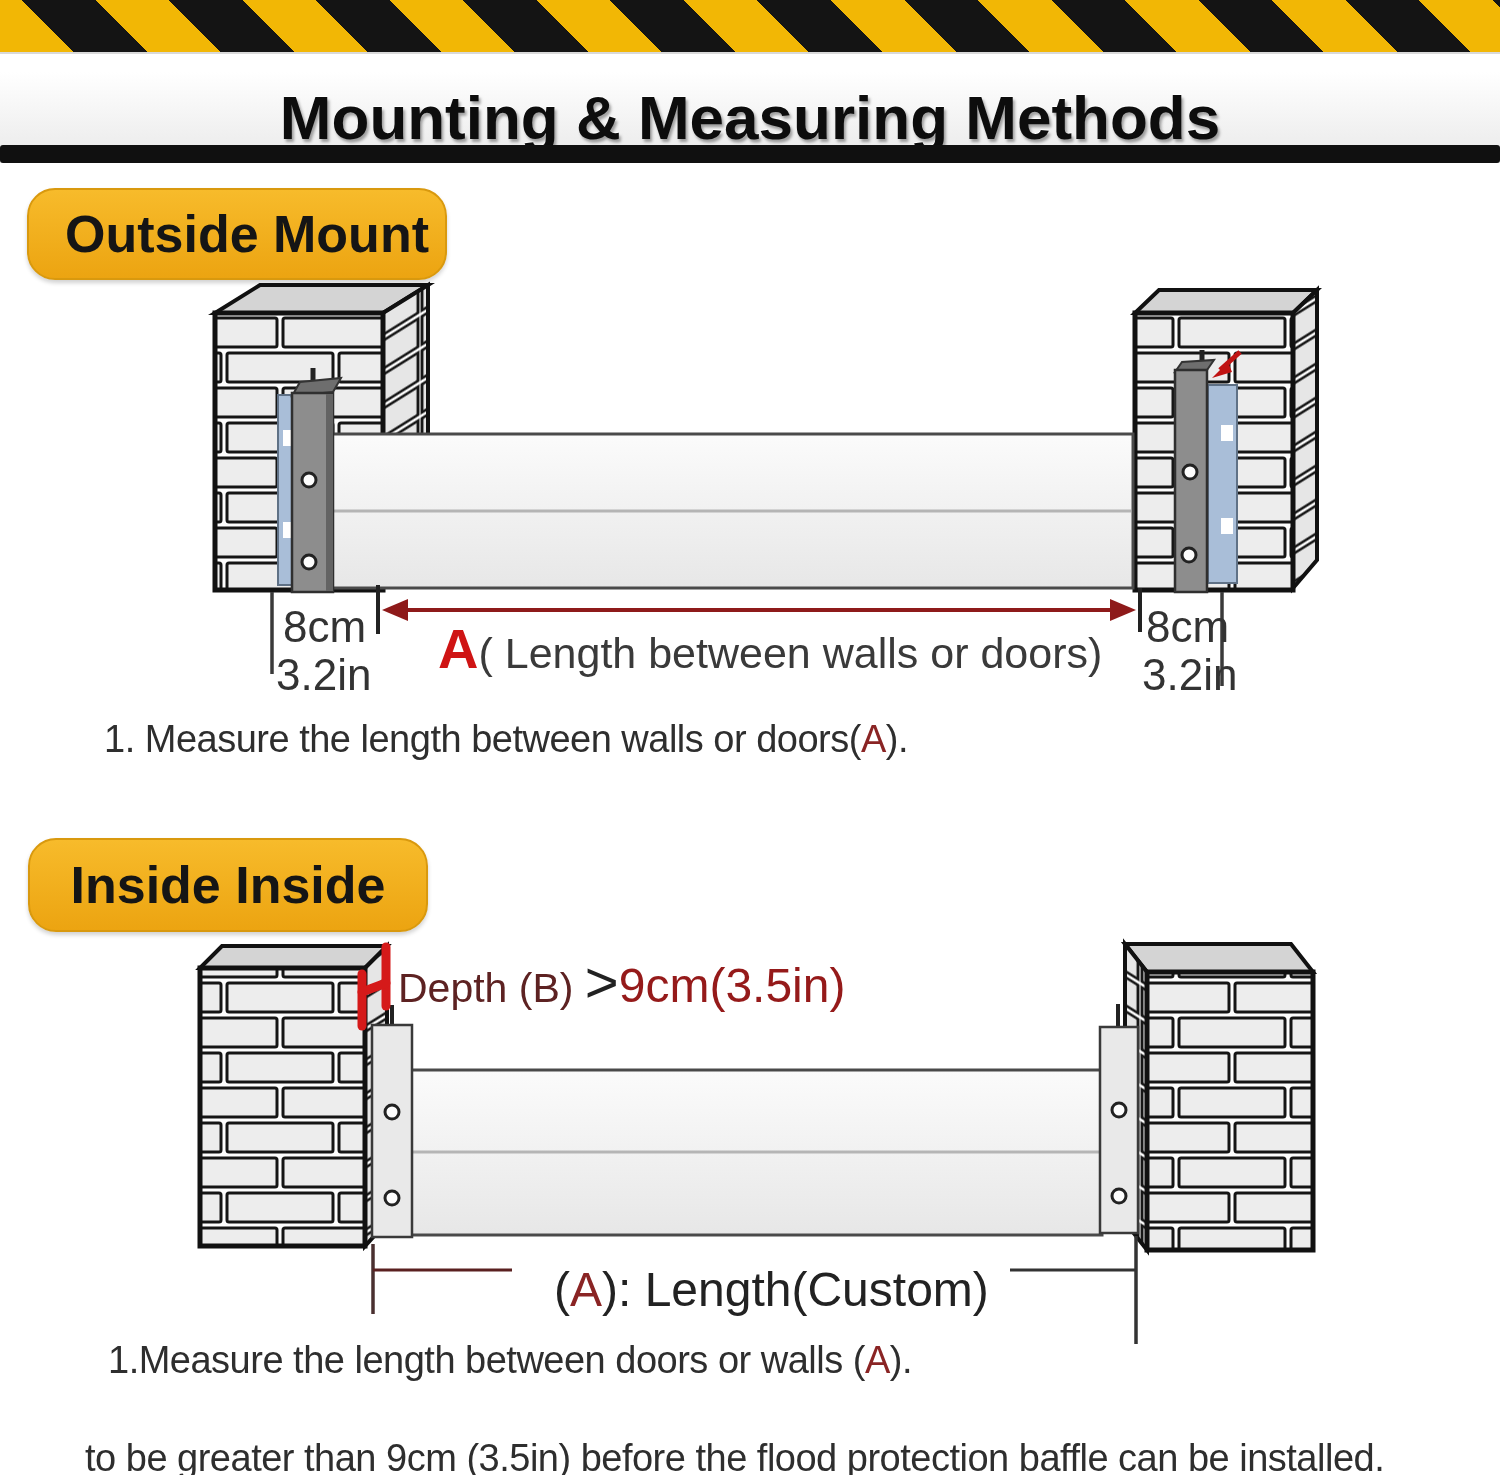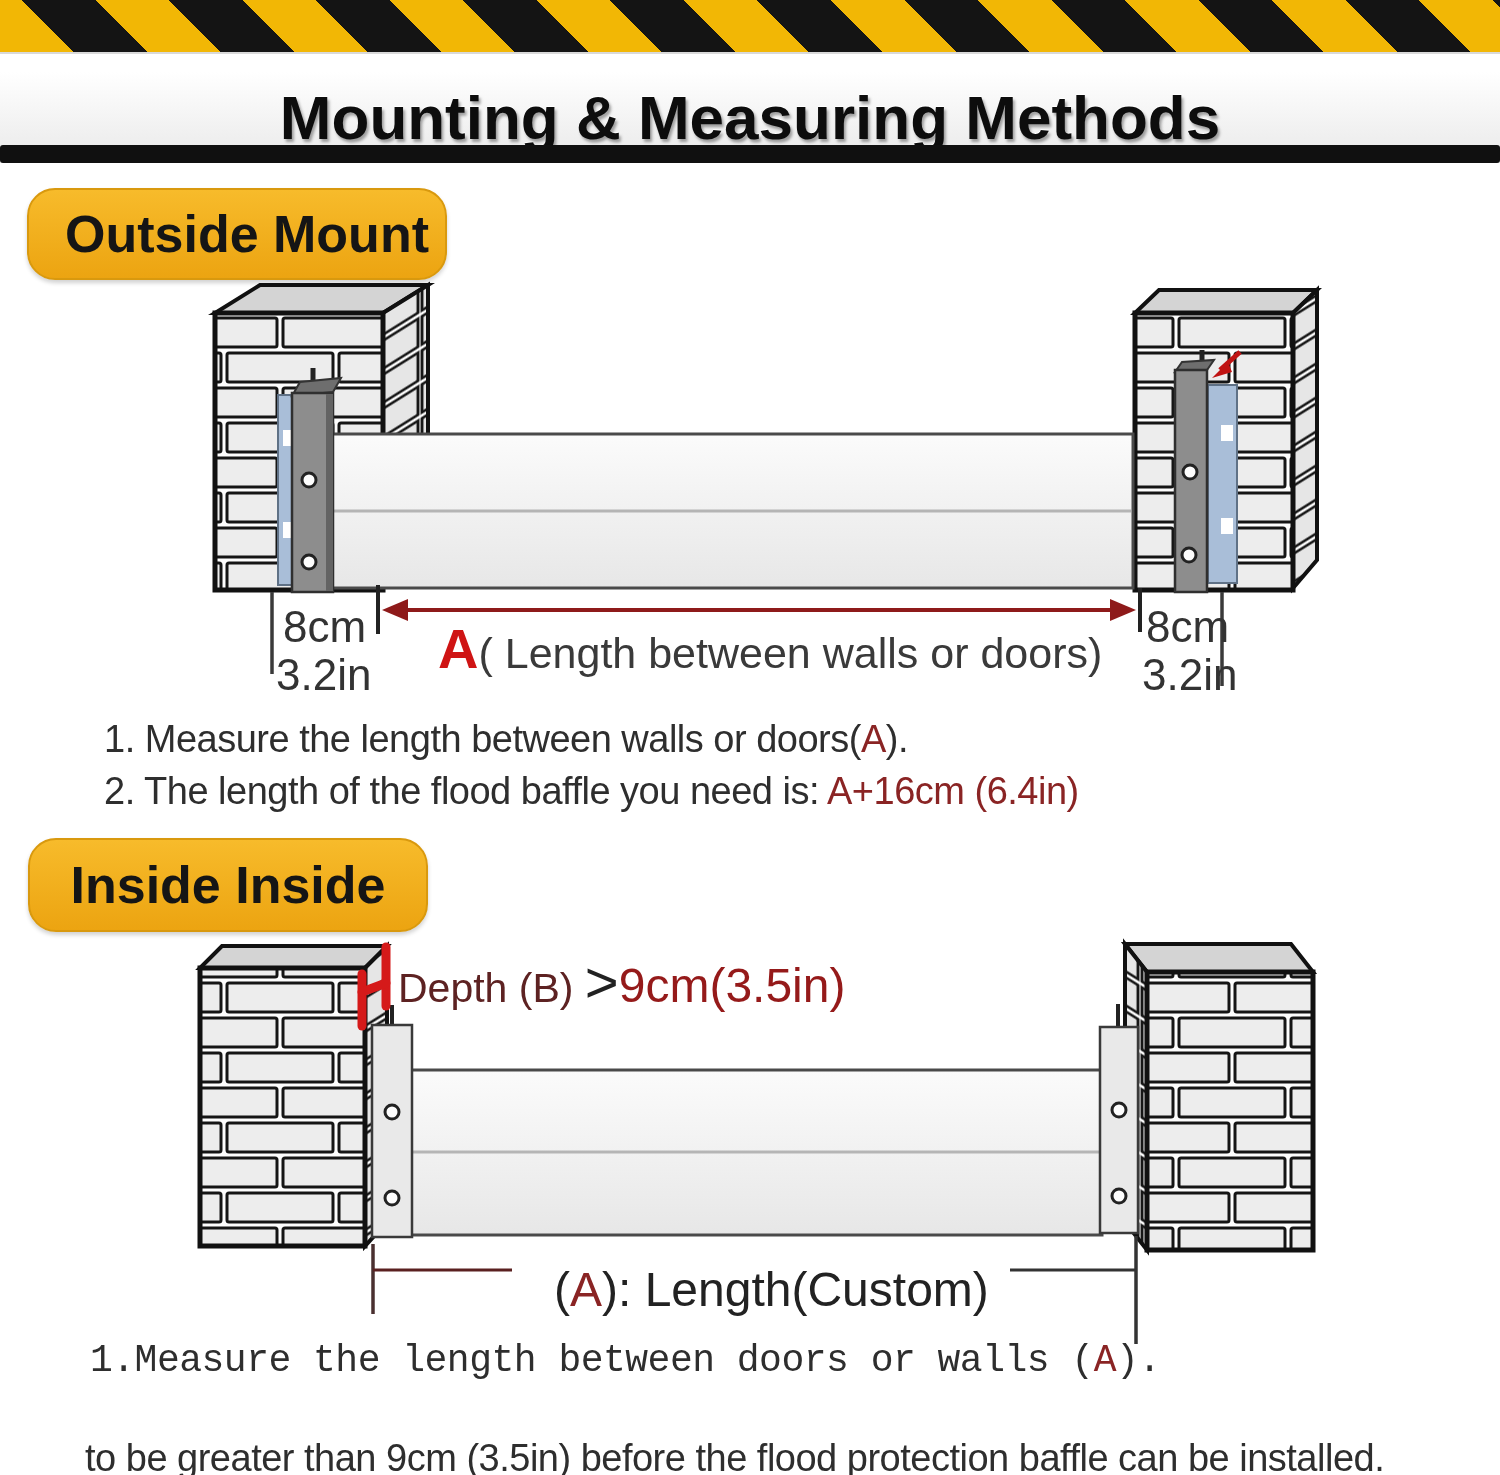--- a/index.html
+++ b/index.html
@@ -44,21 +44,21 @@
   .depth-val{font-size:48px;fill:#951a1a;}
   .lenA-black{font-size:48px;fill:#222222;}
   .lenA-red{font-size:48px;fill:#8a2424;}
   
   .step{
     position:absolute;font-size:38px;color:#2e2e2e;letter-spacing:-0.5px;white-space:nowrap;text-align:right;
   }
   .red{color:#8a2424;}
   .step-o1{left:104px;top:718px;}
   .step-o2{left:104px;top:770px;}
-  .step-i1{left:90px;top:1339px;font-family:Liberation Mono, monospace;}
+  .step-i1{left:108px;top:1339px;}
   .step-i2a{left:105px;top:1397px;}
   .step-i2b{left:85px;top:1437px;}
 </style>
 </head>
 <body>
 
 <div class="page">
 
   <div class="hazard"></div>
   <div class="title-band">
@@ -144,21 +144,20 @@
       <polygon points="1136,610 1110,599 1110,621" fill="#8e1a1a"></polygon>
       <text class="dim" x="283" y="642">8cm</text>
       <text class="dim" x="276" y="690">3.2in</text>
       <text class="dim" x="1146" y="642">8cm</text>
       <text class="dim" x="1142" y="690">3.2in</text>
       <text x="438" y="668"><tspan class="big-a">A</tspan><tspan class="len-label">( Length between walls or doors)</tspan></text>
     </g>
   </svg>
 
   <div class="step step-o1"><span>1. Measure the length between walls or doors(</span><span class="red">A</span><span>).</span></div>
-  <div class="step step-o2"><span>2. The length of the flood baffle you need is: </span><span class="red">A+16cm (6.4in)</span></div>
 
   <svg class="diagram" style="top:935px" width="1500" height="415" viewBox="0 935 1500 415">
 
     <g>
       <polygon points="200,968 365,968 387,946 222,946" fill="#d4d4d4" stroke="#111" stroke-width="4"></polygon>
       <polygon points="365,968 387,946 387,1222 365,1246" fill="url(#bs1)" stroke="#111" stroke-width="4"></polygon>
       <rect x="200" y="968" width="165" height="278" fill="url(#bf)" stroke="#111" stroke-width="5"></rect>
     </g>
 
     <g>

